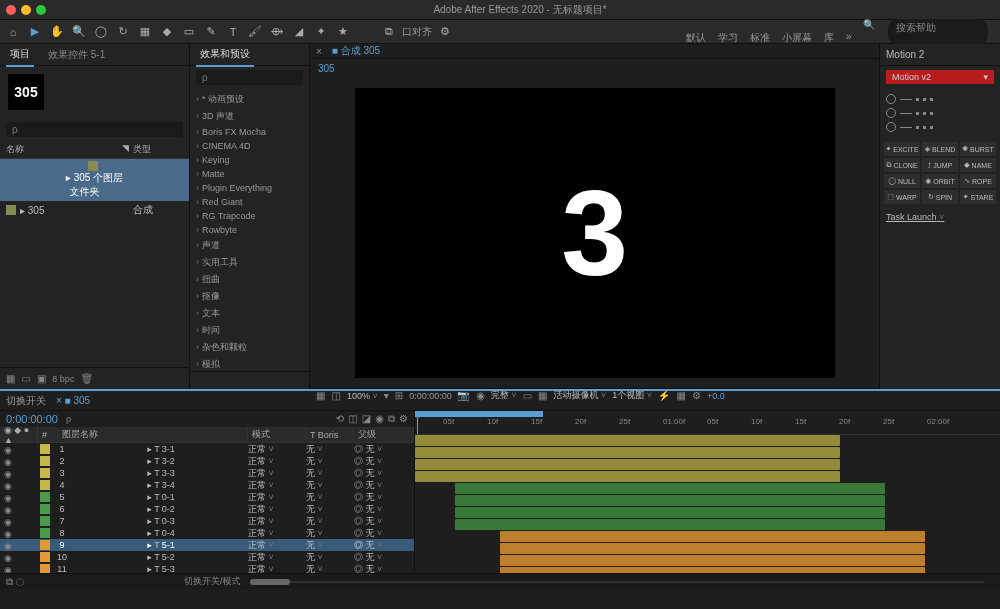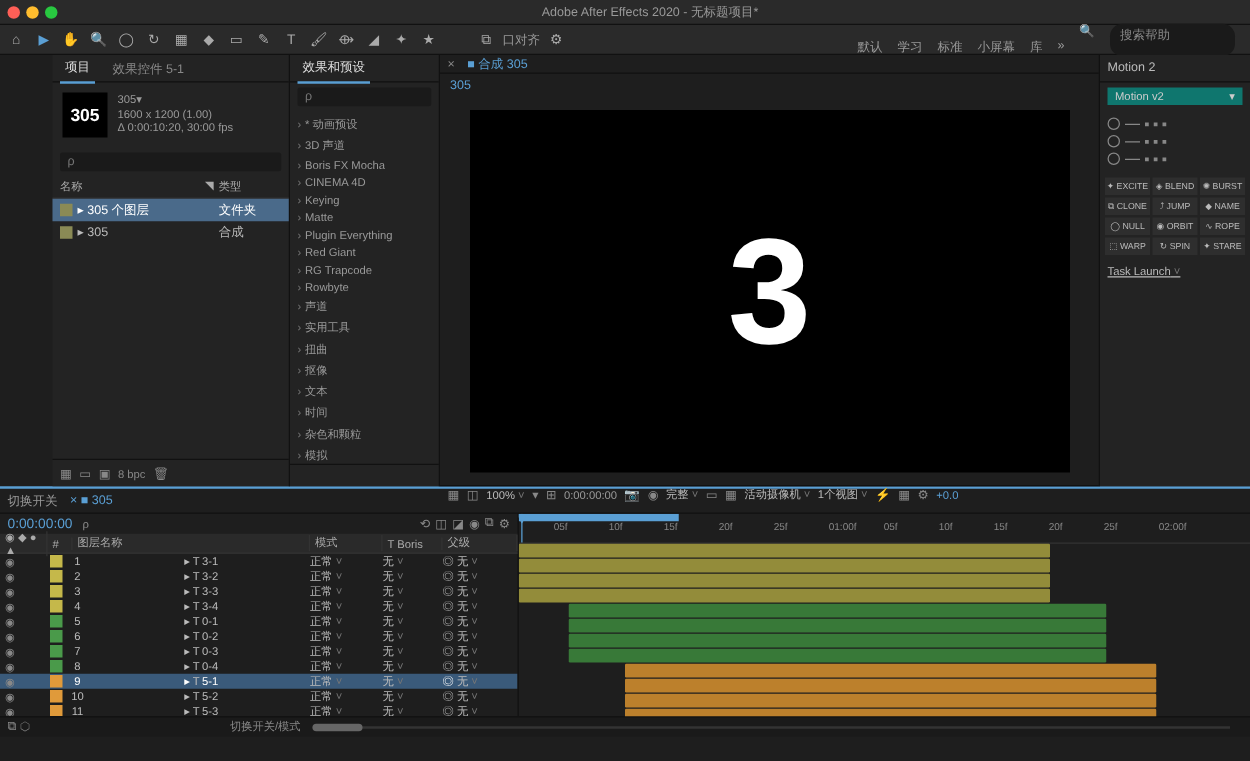--- a/index.html
+++ b/index.html
@@ -7,53 +7,53 @@
 .titlebar { height: 20px; background: #2a2a2a; display: flex; align-items: center; padding: 0 6px; border-bottom: 1px solid #111; }
 .win-btns { display: flex; gap: 5px; }
 .win-btn { width: 10px; height: 10px; border-radius: 50%; }
 .titlebar .title { flex: 1; text-align: center; font-size: 10px; color: #999; }
 .toolbar { height: 24px; background: #2a2a2a; display: flex; align-items: center; padding: 0 4px; border-bottom: 1px solid #111; gap: 4px; }
 .tool-icn { width: 18px; height: 18px; display: flex; align-items: center; justify-content: center; color: #aaa; font-size: 11px; cursor: pointer; }
 .tool-icn.active { color: #5a9fd4; }
 .ws-tabs { margin-left: auto; display: flex; gap: 12px; color: #999; font-size: 10px; padding-right: 8px; }
 .ws-tab { cursor: pointer; margin-top: 12px; }
 .search-box { background: #1a1a1a; border-radius: 10px; padding: 2px 8px; width: 100px; color: #888; font-size: 10px; }
-.main { display: flex; height: 345px; padding-left: 42px; }
+.main { display: flex; height: 345px; }
 .panel { background: #232323; border-right: 1px solid #111; display: flex; flex-direction: column; }
 .panel-tabs { height: 22px; display: flex; align-items: center; padding: 0 6px; border-bottom: 1px solid #111; gap: 10px; font-size: 10px; color: #888; }
 .panel-tabs .tab { cursor: pointer; padding: 4px 4px; }
 .panel-tabs .tab.active { color: #ddd; border-bottom: 2px solid #5a9fd4; }
 .proj-panel { width: 190px; }
 .proj-thumb { padding: 8px; display: flex; gap: 8px; }
 .thumb { width: 36px; height: 36px; background: #000; color: #fff; display: flex; align-items: center; justify-content: center; font-weight: 900; font-size: 14px; }
 .thumb-info { font-size: 9px; color: #999; line-height: 1.3; }
 .proj-search { padding: 4px 6px; }
 .proj-search input { width: 100%; background: #1a1a1a; border: none; color: #ccc; padding: 2px 6px; font-size: 10px; border-radius: 2px; }
 .proj-header { display: flex; padding: 2px 6px; font-size: 9px; color: #aaa; border-bottom: 1px solid #333; }
 .proj-header .col-name { flex: 1; }
 .proj-header .col-type { width: 50px; }
 .proj-list { flex: 1; }
 .proj-item { display: flex; align-items: center; padding: 2px 6px; font-size: 10px; color: #bbb; cursor: pointer; }
-.proj-item.selected { background: #4a6a8a; color: #fff; }
+.proj-item.selected { background: #4a6a8a; color: #fff; flex-direction: column; }
 .proj-item .sw { width: 10px; height: 10px; background: #888; margin-right: 4px; }
 .effects-panel { width: 120px; }
 .effects-list { flex: 1; overflow: hidden; padding: 2px 0; }
 .eff-item { padding: 2px 6px; font-size: 9px; color: #999; cursor: pointer; white-space: nowrap; }
 .eff-item::before { content: "›"; margin-right: 3px; color: #777; }
 .comp-panel { flex: 1; background: #1e1e1e; }
 .comp-tabs { height: 22px; display: flex; align-items: center; padding: 0 6px; gap: 10px; font-size: 10px; border-bottom: 1px solid #111; }
 .comp-tabs .tab { color: #5a9fd4; cursor: pointer; }
 .comp-flow { padding: 4px 8px; font-size: 10px; color: #5a9fd4; }
 .viewer { flex: 1; display: flex; align-items: center; justify-content: center; padding: 10px; }
 .canvas { width: 480px; height: 290px; background: #000; display: flex; align-items: center; justify-content: center; color: #fff; font-size: 120px; font-weight: 900; }
 .viewer-bar { height: 22px; display: flex; align-items: center; padding: 0 6px; gap: 6px; font-size: 9px; color: #999; border-top: 1px solid #111; }
 .right-panel { width: 120px; background: #232323; }
 .rp-header { height: 22px; display: flex; align-items: center; padding: 0 6px; font-size: 10px; color: #bbb; border-bottom: 1px solid #111; }
 .rp-select { padding: 4px 6px; }
-.rp-select .sel { background: #0f766e; padding: 2px 6px; font-size: 9px; color: #ccc; display: flex; justify-content: space-between; }
+.rp-select .sel { background: #b91c1c; padding: 2px 6px; font-size: 9px; color: #ccc; display: flex; justify-content: space-between; }
 .rp-targets { padding: 4px 6px; }
 .rp-tgt { display: flex; align-items: center; gap: 4px; padding: 2px 0; }
 .rp-tgt .ring { width: 10px; height: 10px; border: 1px solid #888; border-radius: 50%; }
 .rp-tgt .dash { width: 12px; height: 1px; background: #888; }
 .rp-tgt .dot { width: 3px; height: 3px; background: #888; }
 .rp-btns { display: grid; grid-template-columns: 1fr 1fr 1fr; gap: 2px; padding: 4px; }
 .rp-btn { background: #2e2e2e; padding: 3px 1px; font-size: 7px; color: #bbb; text-align: center; cursor: pointer; display: flex; align-items: center; justify-content: center; gap: 2px; }
 .rp-task { padding: 4px 6px; font-size: 9px; color: #bbb; text-decoration: underline; }
 .timeline { height: 200px; background: #1e1e1e; border-top: 2px solid #5a9fd4; display: flex; flex-direction: column; }
 .tl-tabs { height: 20px; display: flex; align-items: center; padding: 0 6px; gap: 10px; font-size: 10px; border-bottom: 1px solid #111; }
@@ -148,25 +148,20 @@
 </div>
 
 <div class="main">
   <div class="panel proj-panel">
     <div class="panel-tabs">
       <span class="tab active">项目</span>
       <span class="tab">效果控件 5-1</span>
     </div>
     <div class="proj-thumb">
       <div class="thumb">305</div>
-      <div class="thumb-info">
-        <div>305▾</div>
-        <div>1600 x 1200 (1.00)</div>
-        <div>Δ 0:00:10:20, 30:00 fps</div>
-      </div>
     </div>
     <div class="proj-search"><input placeholder="ρ" style=""></div>
     <div class="proj-header">
       <span class="col-name">名称</span>
       <span style="margin-right:4px">◥</span>
       <span class="col-type">类型</span>
     </div>
     <div class="proj-list" id="proj-list">
         <div class="proj-item selected">
           <span class="sw" style="background:#8a8a55"></span>

